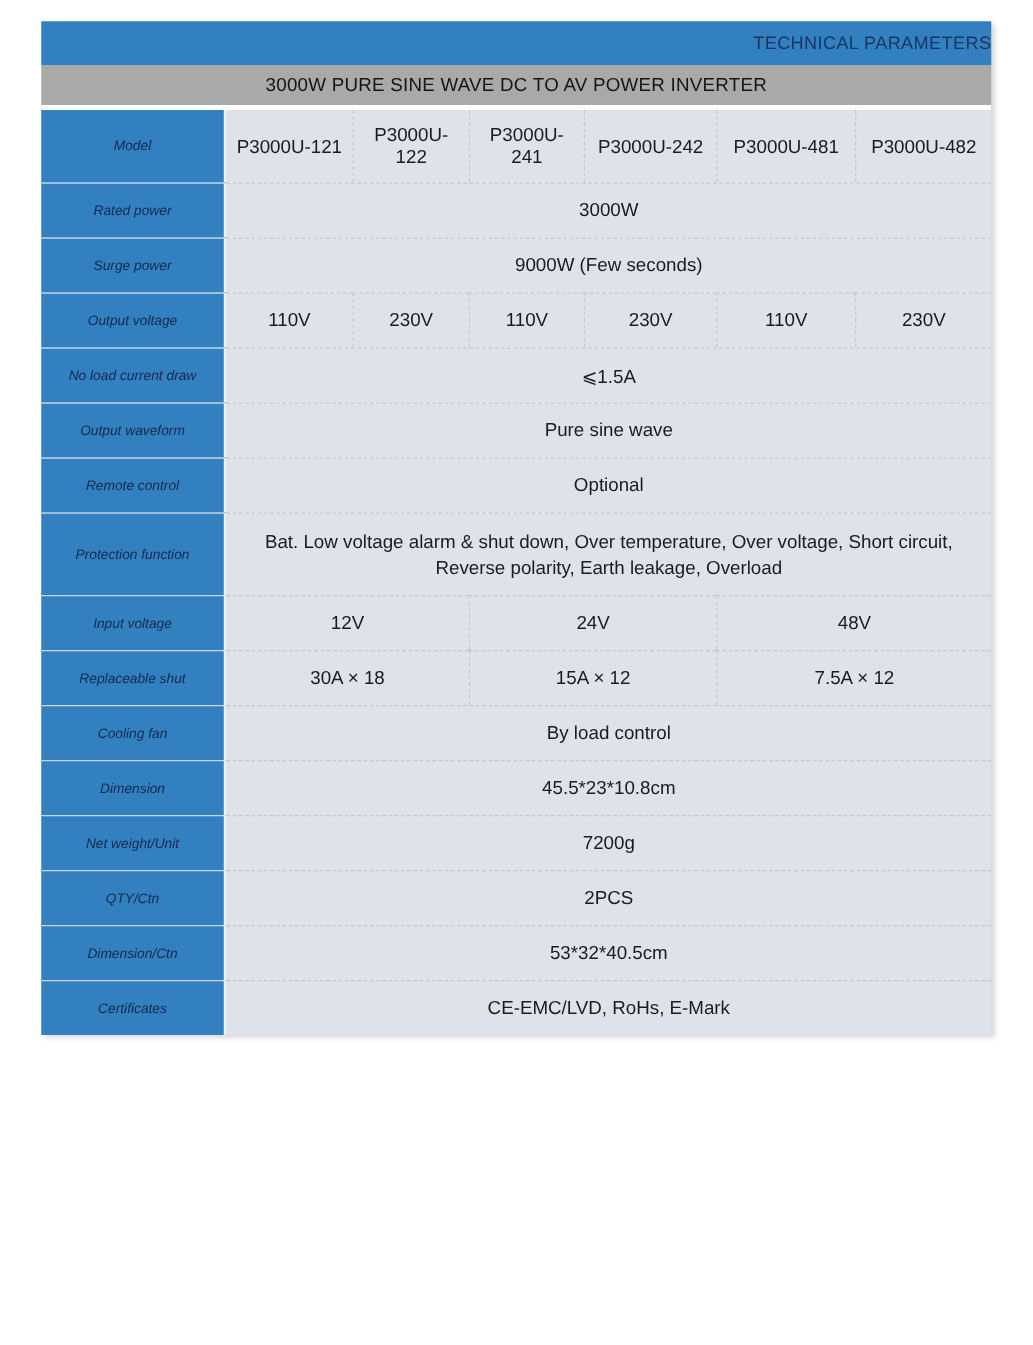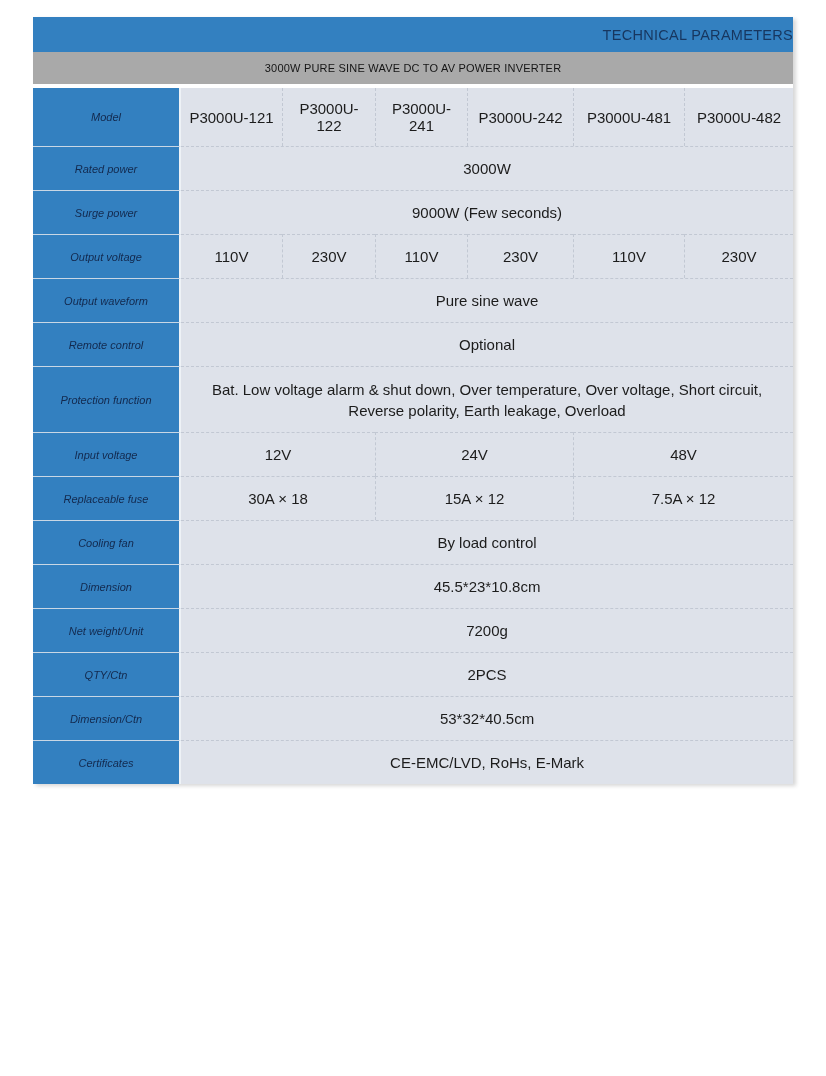--- a/index.html
+++ b/index.html
@@ -25,21 +25,21 @@
   }
   td{vertical-align:middle;text-align:center;padding:0;overflow:hidden;}
   td.title{
     background:var(--accent-blue);
     color:var(--title-text);
     font-size:14.5px;letter-spacing:.3px;text-align:right;
   }
   td.subtitle{
     background:var(--subtitle-gray);
     color:#151515;
-    font-size:11px;letter-spacing:.2px;
+    font-size:15px;letter-spacing:.2px;
     border-bottom:4px solid #ffffff;
   }
   td.lbl{
     background:var(--accent-blue);
     color:var(--label-text);
     font-size:11px;
     border-top:1px solid #c9d7e5;
     border-right:2px solid #eef2f6;
     padding:0 4px;
     font-style:italic;
@@ -102,20 +102,24 @@
         <td class="lbl">Output voltage</td>
         <td class="val">110V</td>
         <td class="val sep">230V</td>
         <td class="val sep">110V</td>
         <td class="val sep">230V</td>
         <td class="val sep">110V</td>
         <td class="val sep">230V</td>
       </tr>
 
 
+      <tr style="height:44px">
+        <td class="lbl">No load current draw</td>
+        <td colspan="6" class="val">⩽1.5A</td>
+      </tr>
 
       <tr style="height:44px">
         <td class="lbl">Output waveform</td>
         <td colspan="6" class="val">Pure sine wave</td>
       </tr>
 
 
       <tr style="height:44px">
         <td class="lbl">Remote control</td>
         <td colspan="6" class="val">Optional</td>
@@ -127,21 +131,21 @@
       </tr>
 
       <tr style="height:44px">
         <td class="lbl">Input voltage</td>
         <td colspan="2" class="val">12V</td>
         <td colspan="2" class="val sep">24V</td>
         <td colspan="2" class="val sep">48V</td>
       </tr>
 
       <tr style="height:44px">
-        <td class="lbl">Replaceable fuse</td>
+        <td class="lbl">Replaceable shut</td>
         <td colspan="2" class="val">30A × 18</td>
         <td colspan="2" class="val sep">15A × 12</td>
         <td colspan="2" class="val sep">7.5A × 12</td>
       </tr>
 
       <tr style="height:44px">
         <td class="lbl">Cooling fan</td>
         <td colspan="6" class="val">By load control</td>
       </tr>
 

